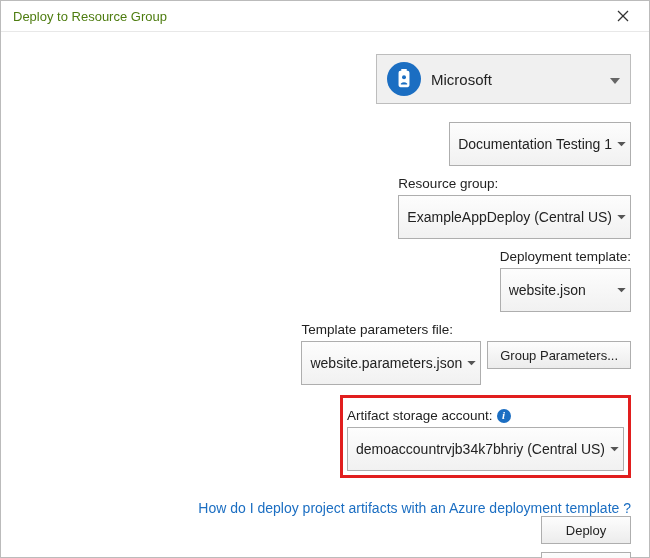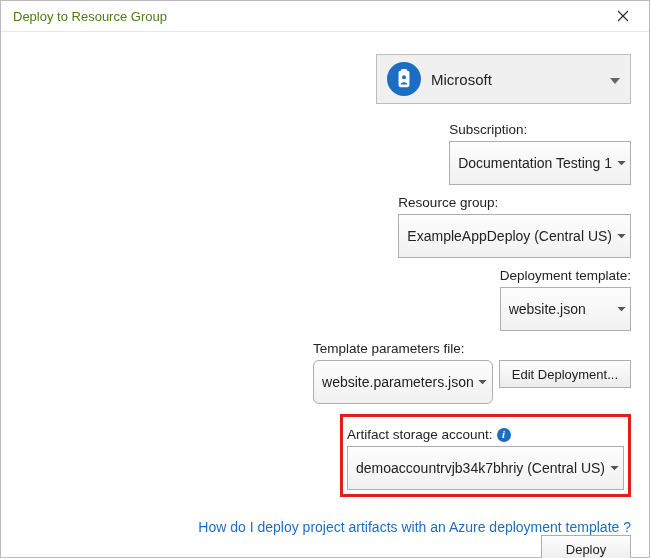--- a/index.html
+++ b/index.html
@@ -151,21 +151,20 @@
       height: 5px;
       fill: #555;
     }
     .row-split {
       display: flex;
       gap: 6px;
       align-items: stretch;
     }
     .row-split .select {
       flex: 1;
-      border-radius: 6px;
     }
     .btn {
       height: 28px;
       border: 1px solid #aeaeae;
       background: linear-gradient(#fdfdfd, #ececec);
       padding: 0 12px;
       font-size: 13px;
       color: #222;
       cursor: pointer;
       display: inline-flex;
@@ -227,21 +226,20 @@
       </div>
       <span class="account-name">Microsoft</span>
       <span class="account-chevron">
         <svg viewBox="0 0 10 6">
             <path d="M0 0 L5 6 L10 0 Z"></path>
           </svg>
       </span>
     </div>
 
     <div class="field-group">
-      <div class="field-label">Subscription:</div>
       <div class="select">
         <span class="sel-text">Documentation Testing 1</span>
         <span class="chev">
             <svg viewBox="0 0 10 6">
               <path d="M0 0 L5 5 L10 0 Z"></path>
             </svg>
           </span>
       </div>
     </div>
 
@@ -273,21 +271,21 @@
       <div class="field-label">Template parameters file:</div>
       <div class="row-split">
         <div class="select">
           <span class="sel-text">website.parameters.json</span>
           <span class="chev">
               <svg viewBox="0 0 10 6">
                 <path d="M0 0 L5 5 L10 0 Z"></path>
               </svg>
             </span>
         </div>
-        <div class="btn">Edit Deployment...</div>
+        <div class="btn">Group Parameters...</div>
       </div>
     </div>
 
     <div class="highlight-box">
       <div class="field-label">
         <span>Artifact storage account:</span>
         <span class="info-icon">i</span>
       </div>
       <div class="select">
         <span class="sel-text">demoaccountrvjb34k7bhriy (Central US)</span>

